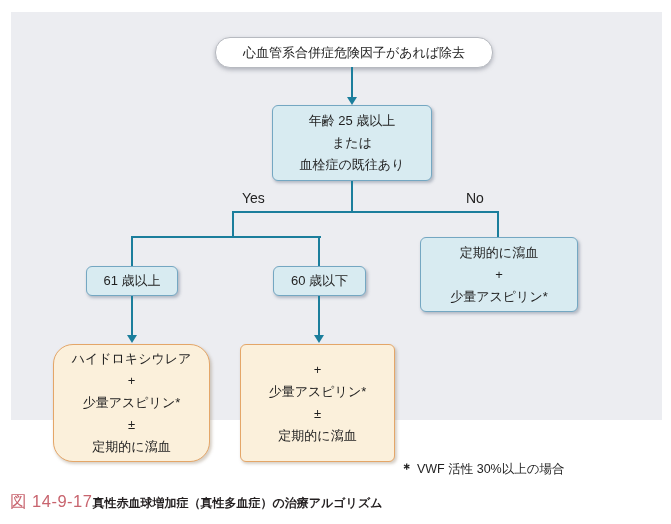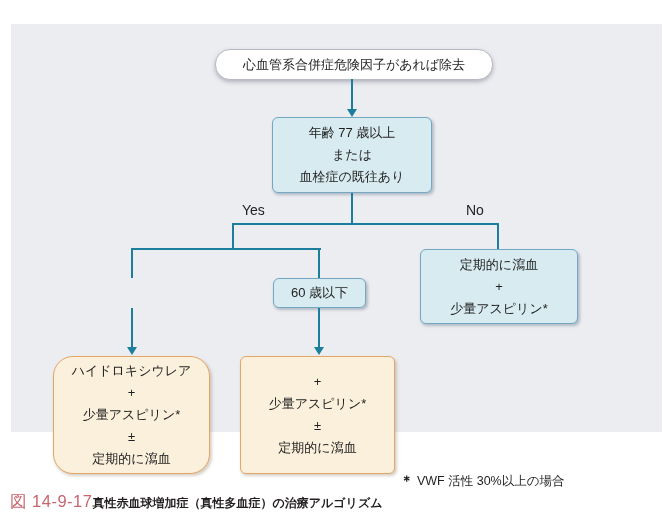--- a/index.html
+++ b/index.html
@@ -1,18 +1,18 @@
 <!DOCTYPE html>
 <html><head>
 <meta charset="utf-8">
 <style>
   * { margin: 0; padding: 0; box-sizing: border-box; }
   body { background: #ffffff; font-family: "Liberation Sans", "DejaVu Sans", sans-serif; }
   .stage { position: relative; width: 671px; height: 524px; background: #ffffff; overflow: hidden; }
-  .panel { position: absolute; left: 11px; top: 24px; width: 651px; height: 408px; background: #ECEDF1; }
+  .panel { position: absolute; left: 11px; top: 12px; width: 651px; height: 408px; background: #ECEDF1; }
 
   .node { position: absolute; display: flex; flex-direction: column; align-items: center; justify-content: center;
           text-align: center; color: #1f1f1f; }
   .node .nl { line-height: 22px; font-size: 13px; white-space: nowrap; }
 
   .node-white { background: #ffffff; border: 1px solid #b7bac0; border-radius: 15px;
                 box-shadow: 0 2px 4px rgba(125,130,142,.55); font-size: 13px; }
   .node-blue  { background: #D8EBF1; border: 1px solid #74A7C2; border-radius: 6px;
                 box-shadow: 1.5px 2px 3px rgba(110,125,145,.45); }
   .node-orange{ background: #FBF0DB; border: 1px solid #E4A668; border-radius: 6px;
@@ -40,37 +40,40 @@
   <div class="panel">
 
     <div class="node node-white" style="left:204px; top:25px; width:278px; height:31px;">
       <span>心血管系合併症危険因子があれば除去</span>
     </div>
 
     <div class="seg" style="left:340px; top:55px; width:2px; height:30px;"></div>
     <div class="arrowhead" style="left:336px; top:85px;"></div>
 
     <div class="node node-blue" style="left:261px; top:93px; width:160px; height:76px;">
-      <div class="nl">年齢 77 歳以上</div>
+      <div class="nl">年齢 25 歳以上</div>
       <div class="nl">または</div>
       <div class="nl">血栓症の既往あり</div>
     </div>
 
     <div class="seg" style="left:340px; top:169px; width:2px; height:31px;"></div>
     <div class="seg" style="left:221px; top:199px; width:267px; height:2px;"></div>
     <div class="branch-label" style="left:231px; top:178px;">Yes</div>
     <div class="branch-label" style="left:455px; top:178px;">No</div>
 
     <div class="seg" style="left:221px; top:199px; width:2px; height:27px;"></div>
     <div class="seg" style="left:120px; top:224px; width:190px; height:2px;"></div>
     <div class="seg" style="left:120px; top:224px; width:2px; height:30px;"></div>
     <div class="seg" style="left:307px; top:224px; width:2px; height:30px;"></div>
 
     <div class="seg" style="left:486px; top:199px; width:2px; height:27px;"></div>
 
+    <div class="node node-blue" style="left:75px; top:254px; width:92px; height:30px;">
+      <span class="nl">61 歳以上</span>
+    </div>
     <div class="node node-blue" style="left:262px; top:254px; width:93px; height:30px;">
       <span class="nl">60 歳以下</span>
     </div>
 
     <div class="node node-blue" style="left:409px; top:225px; width:158px; height:75px;">
       <div class="nl">定期的に瀉血</div>
       <div class="nl">+</div>
       <div class="nl">少量アスピリン*</div>
     </div>
 

